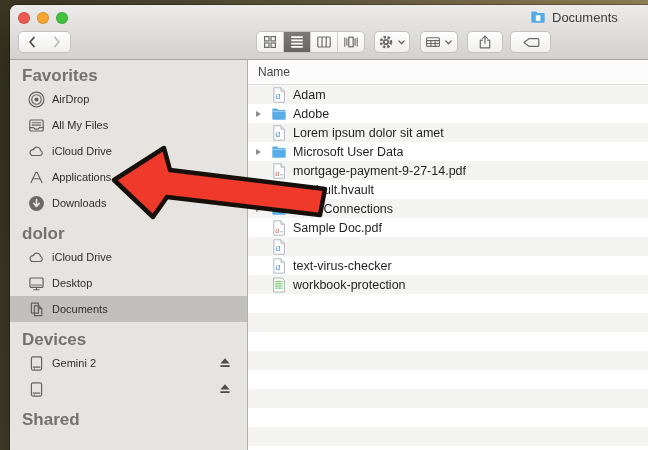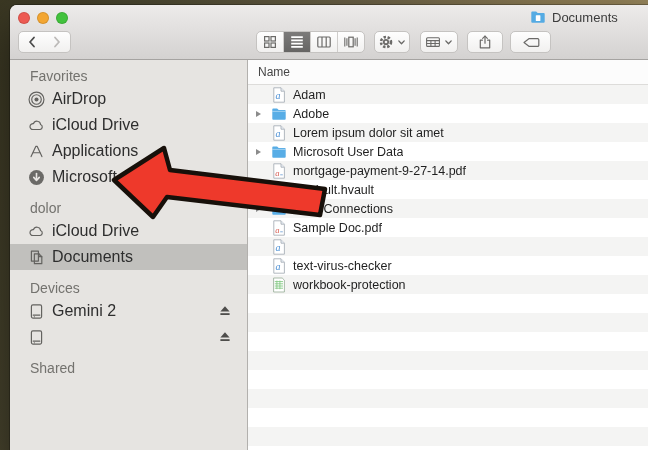--- a/index.html
+++ b/index.html
@@ -34,24 +34,24 @@
   .seg:first-child{border-left:none;}
   .seg.sel{background:linear-gradient(#7c7b7a,#666564);}
   #btn-gear{left:364px;width:36px;gap:3px;}
   #btn-arrange{left:410px;width:38px;gap:3px;}
   #btn-share{left:457px;width:36px;}
   #btn-tag{left:500px;width:41px;}
   
   .content{position:absolute;top:55px;left:0;right:0;bottom:0;display:flex;}
   .sidebar{width:238px;box-sizing:border-box;background:#e6e4e1;border-right:1px solid #b2b0ad;
     padding-top:6px;flex:none;overflow:hidden;}
-  .sb-header{height:20px;line-height:20px;padding-left:20px;font-size:14px;font-weight:normal;color:#73726e;}
+  .sb-header{height:20px;line-height:20px;padding-left:12px;font-size:17px;font-weight:bold;color:#73726e;}
   .sb-section{margin-top:0;}
   .sb-section + .sb-section{margin-top:8px;}
-  .sb-item{height:26px;display:flex;align-items:center;padding-left:18px;font-size:16px;color:#2e2e2e;}
+  .sb-item{height:26px;display:flex;align-items:center;padding-left:18px;font-size:11px;color:#2e2e2e;}
   .sb-item .sic{width:17px;height:17px;margin-right:7px;flex:none;}
   .sb-item.selected{background:var(--selected,#c1c0bd);}
   .sb-item .eject{width:12px;height:12px;margin-left:auto;margin-right:16px;}
   .eject polygon,.eject rect{fill:#4e4d4b;}
   .list{flex:1;display:flex;flex-direction:column;background:#fff;min-width:0;}
   .list-header{height:25px;box-sizing:border-box;border-bottom:1px solid #dddcda;background:#fcfcfc;
     display:flex;align-items:center;padding-left:10px;font-size:12px;color:#464646;}
   .list-body{flex:1;
     background:repeating-linear-gradient(to bottom,var(--stripe,#f4f4f3) 0 19px,#ffffff 19px 38px);}
   .row{height:19px;display:flex;align-items:center;padding-left:8px;font-size:12.5px;color:#1f1f1f;white-space:nowrap;}
@@ -249,44 +249,56 @@
         <div class="sb-section">
           <div class="sb-header">Favorites</div>
           <div class="sb-item">
             <svg class="sic" viewBox="0 0 16 16">
               <use href="#ic-airdrop"></use>
             </svg>
             <span class="sb-label">AirDrop</span>
           </div>
           <div class="sb-item">
             <svg class="sic" viewBox="0 0 16 16">
+              <use href="#ic-allmyfiles"></use>
+            </svg>
+            <span class="sb-label">All My Files</span>
+          </div>
+          <div class="sb-item">
+            <svg class="sic" viewBox="0 0 16 16">
               <use href="#ic-cloud"></use>
             </svg>
             <span class="sb-label">iCloud Drive</span>
           </div>
           <div class="sb-item">
             <svg class="sic" viewBox="0 0 16 16">
               <use href="#ic-applications"></use>
             </svg>
             <span class="sb-label">Applications</span>
           </div>
           <div class="sb-item">
             <svg class="sic" viewBox="0 0 16 16">
               <use href="#ic-downloads"></use>
             </svg>
-            <span class="sb-label">Microsoft</span>
+            <span class="sb-label">Downloads</span>
           </div>
         </div>
         <div class="sb-section">
           <div class="sb-header">dolor</div>
           <div class="sb-item">
             <svg class="sic" viewBox="0 0 16 16">
               <use href="#ic-cloud"></use>
             </svg>
             <span class="sb-label">iCloud Drive</span>
+          </div>
+          <div class="sb-item">
+            <svg class="sic" viewBox="0 0 16 16">
+              <use href="#ic-desktop"></use>
+            </svg>
+            <span class="sb-label">Desktop</span>
           </div>
           <div class="sb-item selected">
             <svg class="sic" viewBox="0 0 16 16">
               <use href="#ic-documents"></use>
             </svg>
             <span class="sb-label">Documents</span>
           </div>
         </div>
         <div class="sb-section">
           <div class="sb-header">Devices</div>

